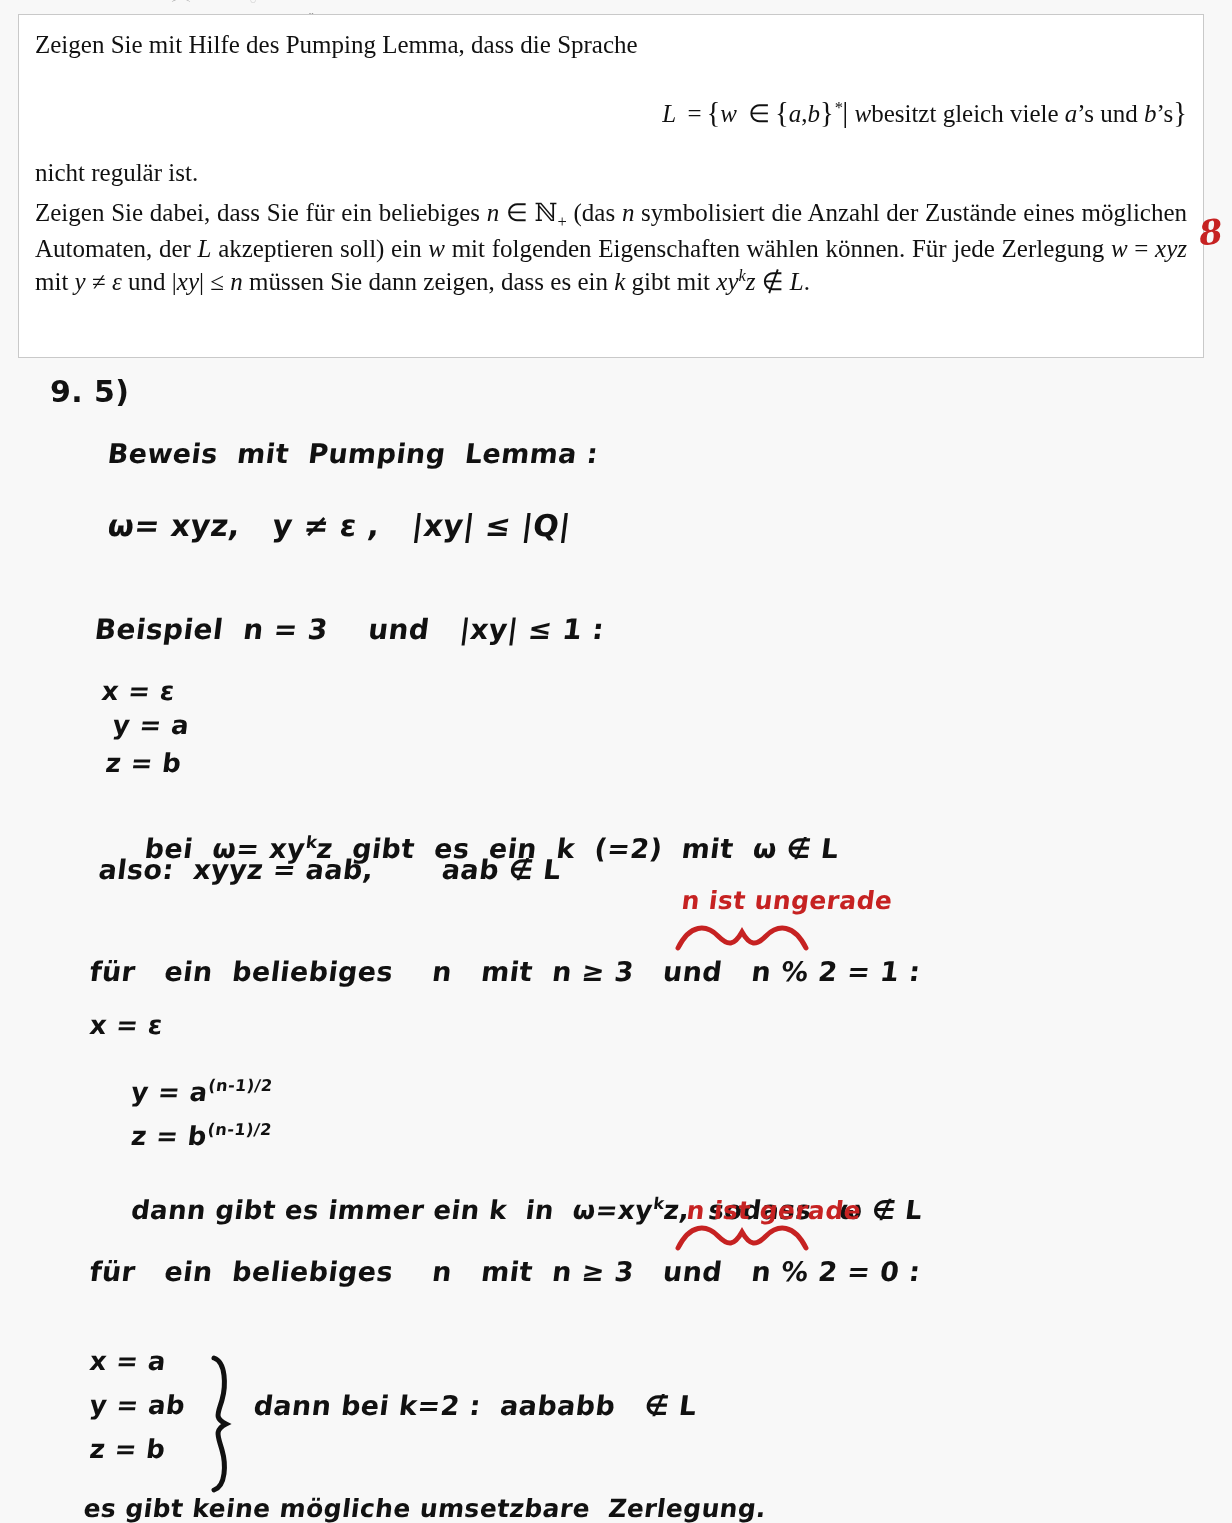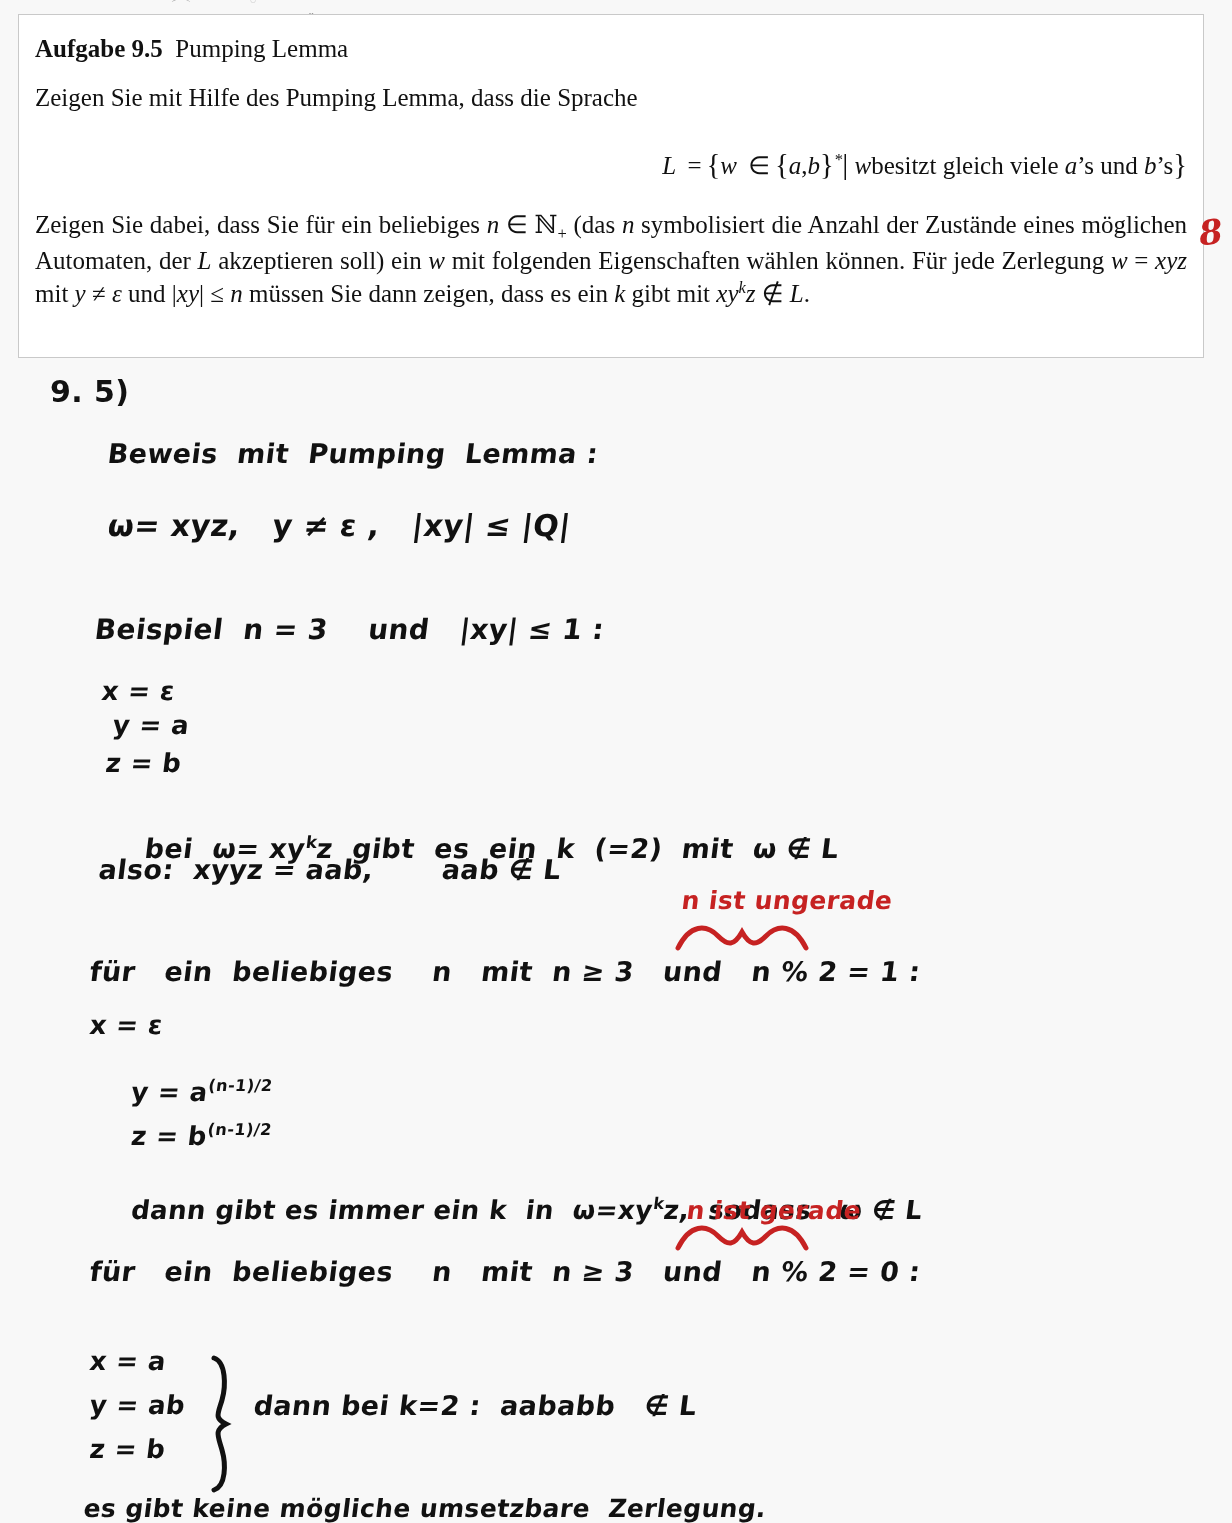--- a/index.html
+++ b/index.html
@@ -108,34 +108,31 @@
 </style>
 </head>
 <body>
 
 <div class="top-speck" style="left:170px; top:-6px;">⌒</div>
 <div class="top-speck" style="left:248px; top:-10px; font-size:18px; color:#d0d0d0;">◦</div>
 <div class="top-speck" style="left:308px; top:10px; font-size:13px; color:#999;">¨</div>
 
 <div id="exercise-box">
 
-  <div class="ex-line ex-title">
-    <b>Aufgabe 9.5</b>
-    <span class="t-rest">&nbsp;</span><span class="t-rest">Pumping Lemma</span>
-  </div>
 
   <div class="ex-line ex-para">Zeigen Sie mit Hilfe des Pumping Lemma, dass die Sprache</div>
 
   <div class="ex-line ex-formula">
     <span class="it">L</span>
     <span> = </span><span style="font-size:1.15em;">{</span><span class="it">w</span>
     <span> ∈ </span><span style="font-size:1.15em;">{</span><span class="it">a</span><span>,</span><span class="it">b</span><span style="font-size:1.15em;">}</span><span class="sup">*</span><span style="font-size:1.2em;">|</span>
     <span class="it">w</span><span>besitzt gleich viele </span><span class="it">a</span><span>’s und </span><span class="it">b</span><span>’s</span><span style="font-size:1.15em;">}</span>
   </div>
 
+  <div class="ex-line ex-para">nicht regulär ist.</div>
 
   <div class="ex-line ex-block">
     Zeigen Sie dabei, dass Sie für ein beliebiges <span class="it">n</span> ∈ <span class="bb">ℕ</span><span class="sub">+</span> (das <span class="it">n</span> symbolisiert die Anzahl der Zustände eines möglichen Automaten, der <span class="it">L</span> akzeptieren soll) ein <span class="it">w</span> mit folgenden Eigenschaften wählen können. Für jede Zerlegung <span class="it">w</span> = <span class="it">xyz</span> mit <span class="it">y</span> ≠ <span class="it">ε</span> und |<span class="it">xy</span>| ≤ <span class="it">n</span> müssen Sie dann zeigen, dass es ein <span class="it">k</span> gibt mit <span class="it">xy</span><span class="sup">k</span><span class="it">z</span> ∉ <span class="it">L</span>.
   </div>
 </div>
 
 <div id="grade-score">8</div>
 
 <div id="handwriting">
 

